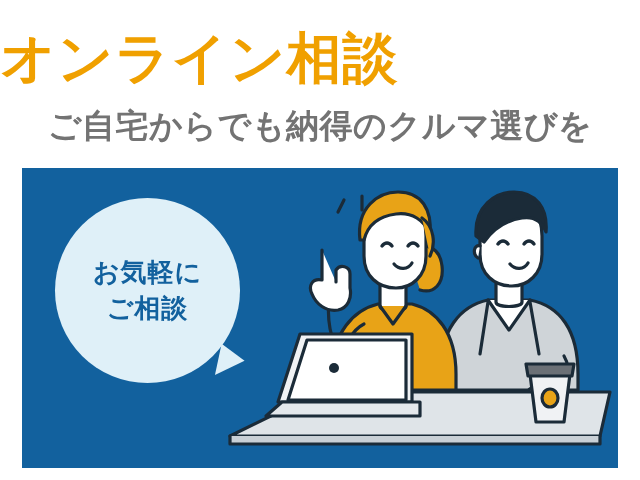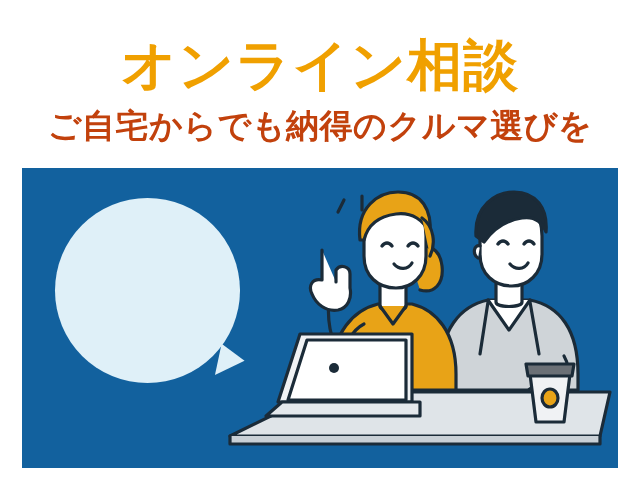--- a/index.html
+++ b/index.html
@@ -18,39 +18,37 @@
     width: 640px;
     height: 480px;
     background: #ffffff;
   }
   
   .headline {
     position: absolute;
     top: 30px;
     left: 0;
     width: 640px;
-    text-align: center;
     font-size: 55px;
     font-weight: bold;
     letter-spacing: 1px;
     color: #f0a000;
     line-height: 1.05;
     white-space: nowrap;
-    margin-top: 7px;
   }
   .subheadline {
     position: absolute;
     top: 108px;
     left: 0;
     width: 640px;
     text-align: center;
     font-size: 33px;
     font-weight: bold;
     letter-spacing: 0.5px;
-    color: #c2410c;
+    color: #737373;
     line-height: 1.1;
     white-space: nowrap;
   }
   
   .blue-panel {
     position: absolute;
     left: 22px;
     top: 168px;
     width: 596px;
     height: 300px;
@@ -106,20 +104,22 @@
 
 <div id="banner">
 
   <div class="headline">オンライン相談</div>
 
   <div class="subheadline">ご自宅からでも納得のクルマ選びを</div>
 
   <div class="blue-panel">
 
     <div class="bubble">
+      <div class="bubble-line">お気軽に</div>
+      <div class="bubble-line">ご相談</div>
     </div>
     <div class="bubble-tail"></div>
 
     <div class="illo">
       <svg width="406" height="290" viewBox="0 0 406 290" xmlns="http://www.w3.org/2000/svg">
         <g fill="none" stroke="#1b2b38" stroke-width="3.2" stroke-linecap="round" stroke-linejoin="round">
 
           <g>
             <line x1="132" y1="22" x2="126" y2="34"></line>
             <line x1="150" y1="18" x2="150" y2="32"></line>

